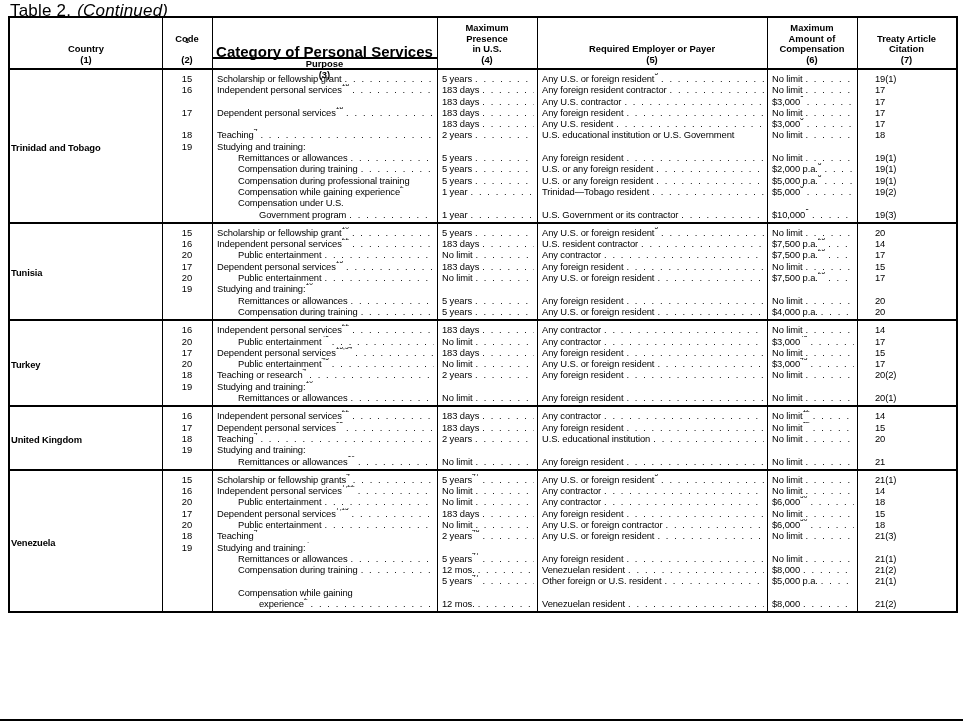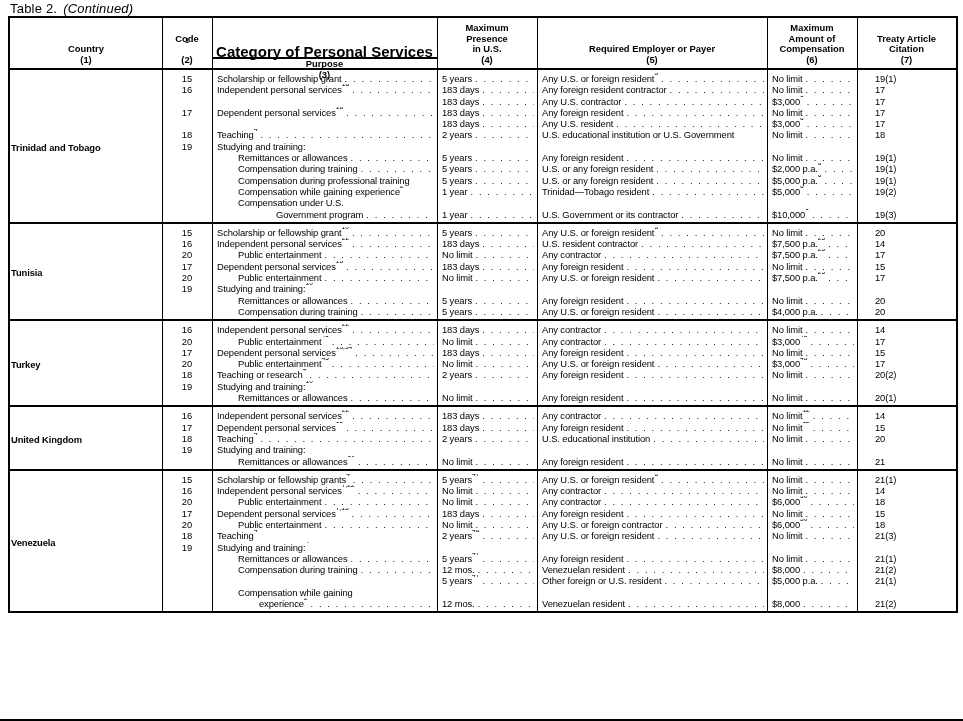--- a/index.html
+++ b/index.html
@@ -1,18 +1,18 @@
 <!DOCTYPE html>
 <html><head>
 <meta charset="utf-8">
 <style>
   html,body{margin:0;padding:0;}
   .page{position:relative;width:963px;height:721px;background:#fff;color:#000;
         font-family:"Liberation Sans",sans-serif;overflow:hidden;}
-  .title{position:absolute;top:1px;left:10px;font-size:13px;letter-spacing:.2px;}
+  .title{position:absolute;top:1px;left:10px;font-size:17px;letter-spacing:.2px;}
   .title .it{font-style:italic;margin-left:6px;}
   .ttable{position:absolute;top:16px;left:8px;width:950px;border:2px solid #000;box-sizing:border-box;background:#fff;}
   .vline{position:absolute;top:0;bottom:0;width:1px;background:#000;}
   .thead{display:flex;height:50px;border-bottom:2px solid #000;font-weight:bold;}
   .th{display:flex;flex-direction:column;justify-content:flex-end;align-items:center;text-align:center;
       font-size:9.4px;line-height:10.4px;padding-bottom:3px;white-space:pre-line;box-sizing:border-box;}
   .th-country{width:152px;}
   .th-code{width:50px;}
   .th-purpose{width:225px;padding:0;justify-content:flex-start;}
   .th-pres{width:100px;}
@@ -309,21 +309,21 @@
               <div class="cell payer-cell">
                 <span></span>
               </div>
               <div class="cell amount-cell">
                 <span></span>
               </div>
               <div class="cell citation-cell"></div>
             </div>
             <div class="trow">
               <div class="cell code-cell"></div>
-              <div class="cell purpose-cell" style="padding-left: 64px; align-items: flex-end;">
+              <div class="cell purpose-cell" style="padding-left: 47px; align-items: flex-end;">
                 <span>Government program</span>
                 <div class="lead"></div>
               </div>
               <div class="cell presence-cell">
                 <span>1 year</span>
                 <div class="lead"></div>
               </div>
               <div class="cell payer-cell">
                 <span>U.S. Government or its contractor</span>
                 <div class="lead"></div>

